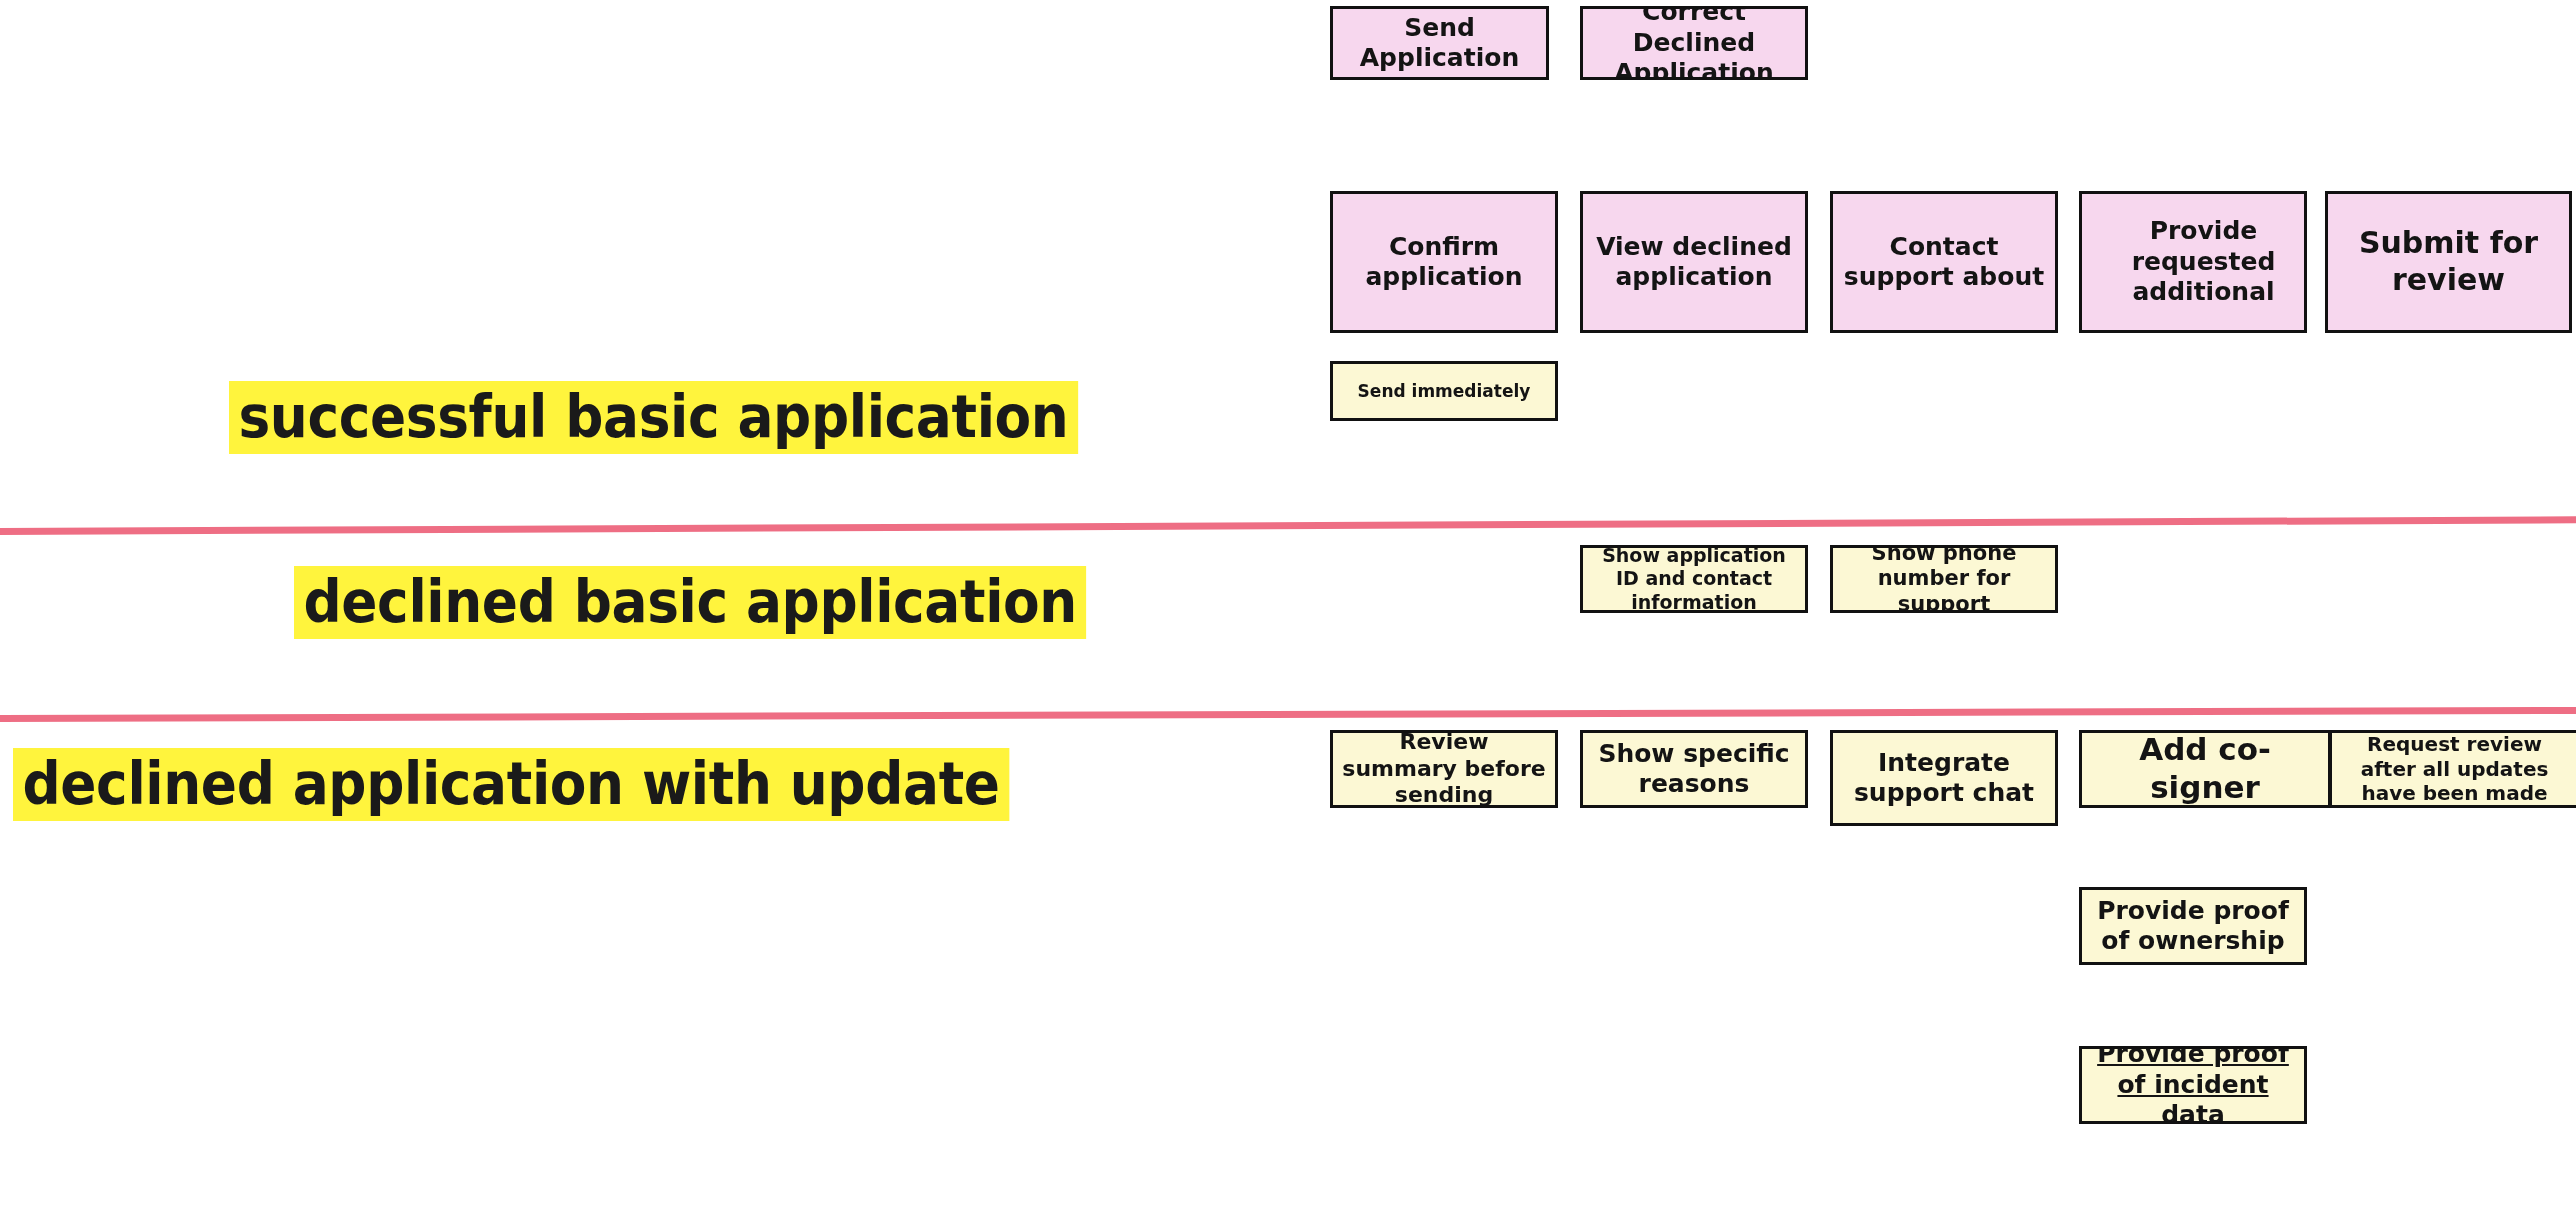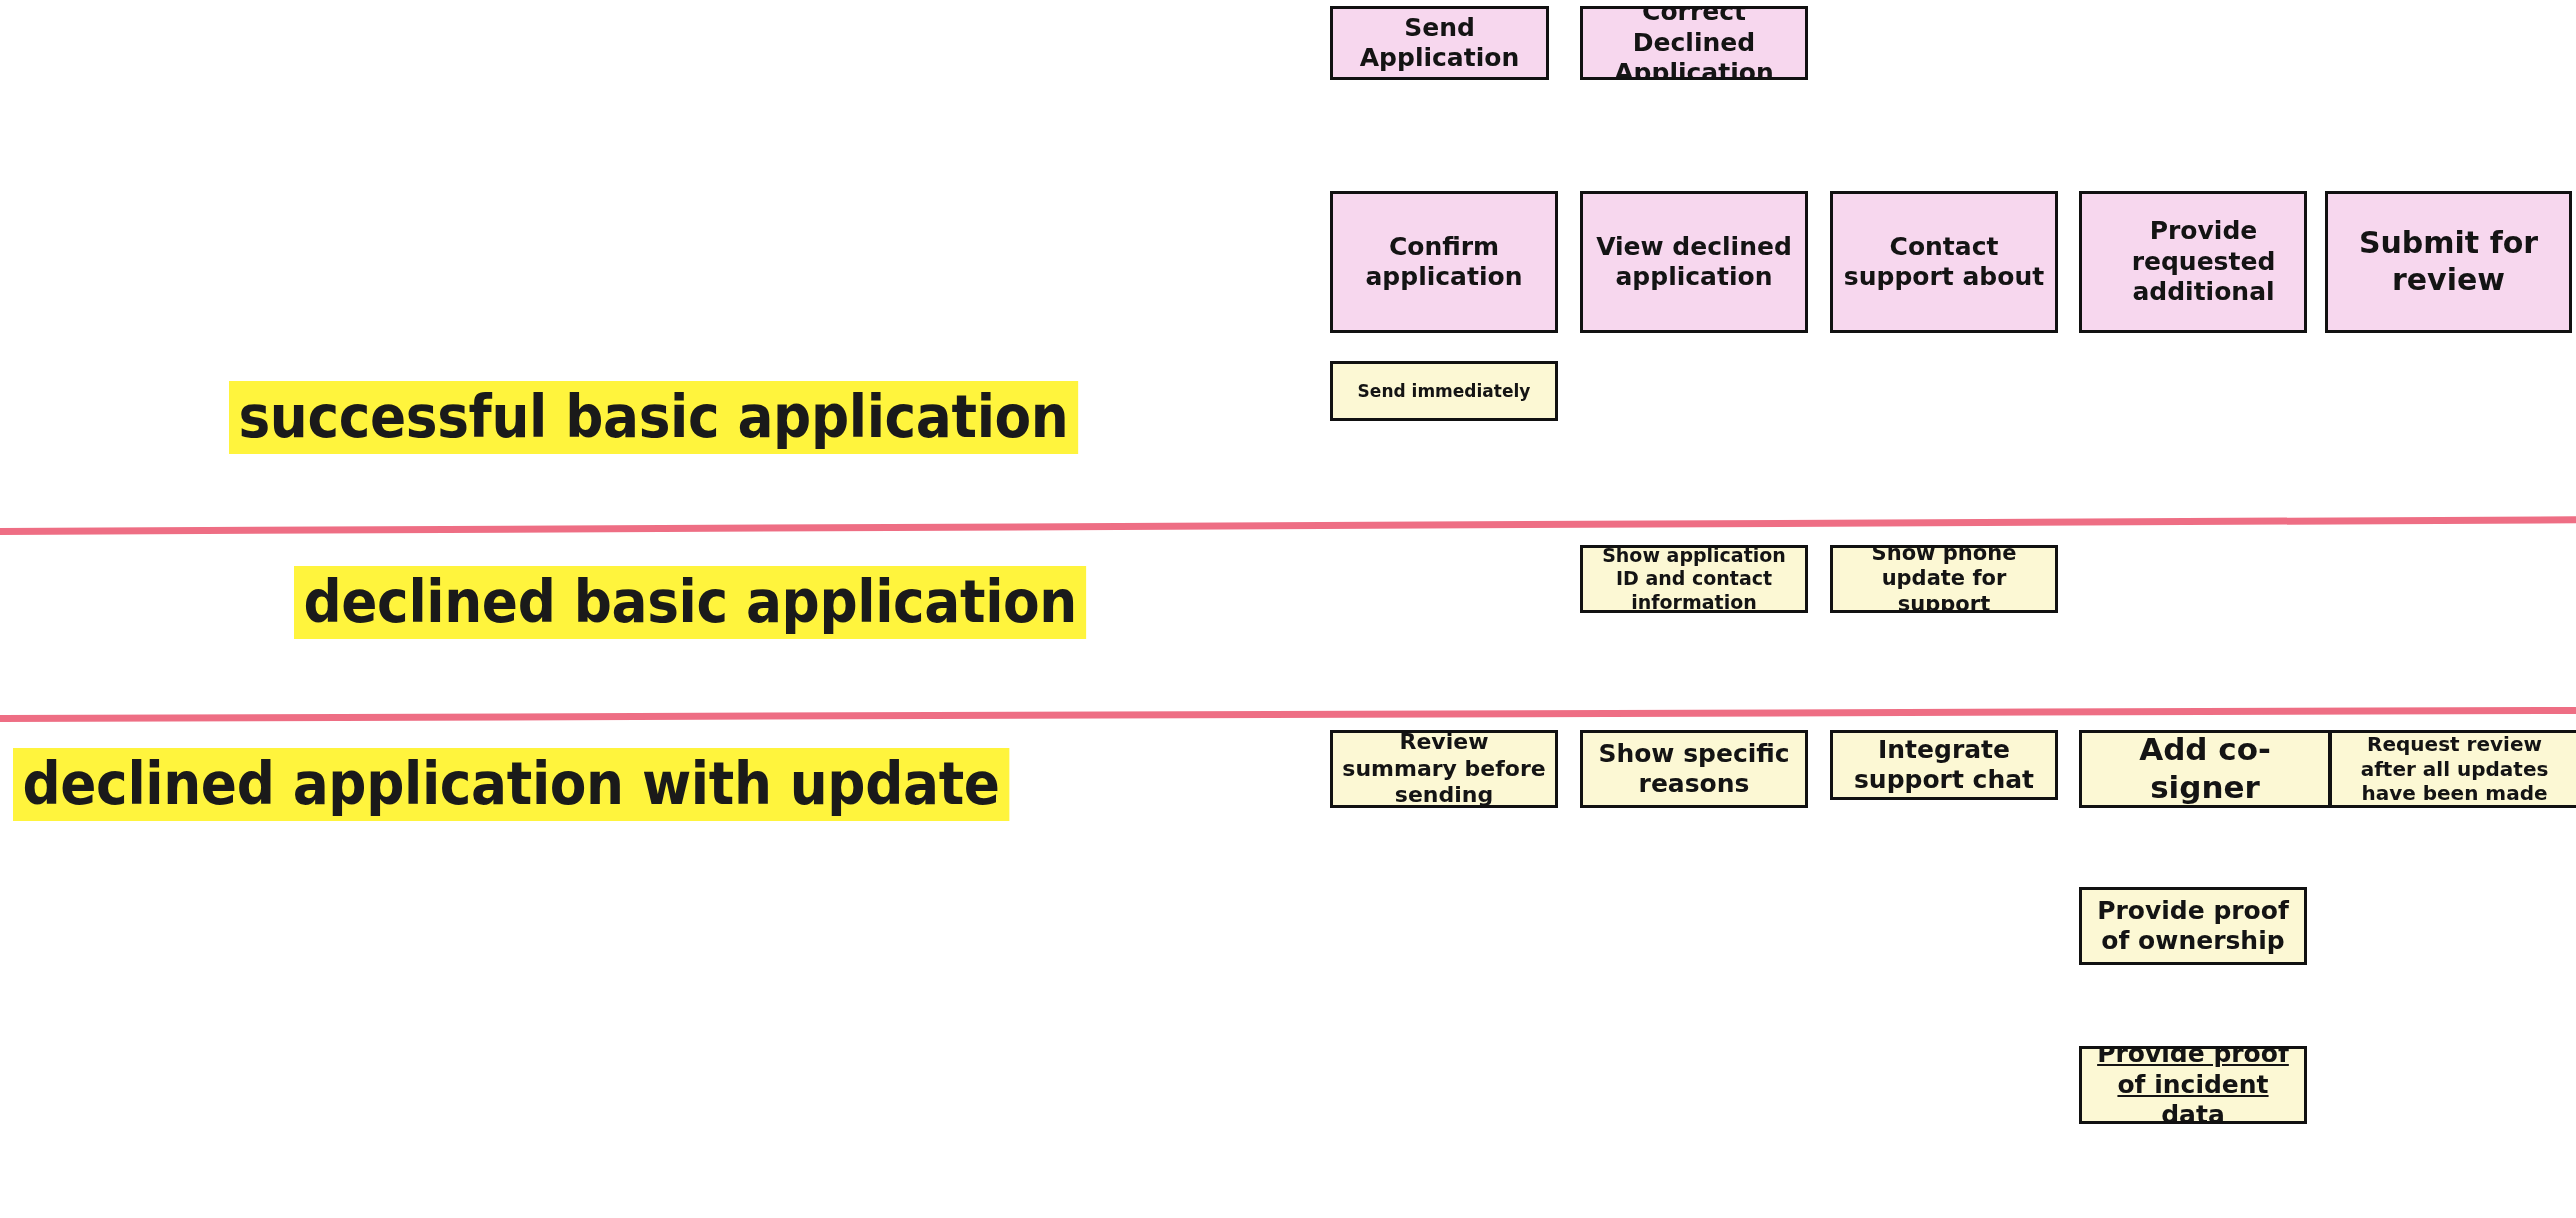--- a/index.html
+++ b/index.html
@@ -104,29 +104,29 @@
       <div class="card pink" style="left: 2325px; top: 191px; width: 247px; height: 142px; font-size: 30px;">
         <span class="card-text">Submit for review</span>
       </div>
       <div class="card cream" style="left: 1330px; top: 361px; width: 228px; height: 60px; font-size: 17px;">
         <span class="card-text">Send immediately</span>
       </div>
       <div class="card cream" style="left: 1580px; top: 545px; width: 228px; height: 68px; font-size: 19px;">
         <span class="card-text">Show application ID and contact information</span>
       </div>
       <div class="card cream" style="left: 1830px; top: 545px; width: 228px; height: 68px; font-size: 21px;">
-        <span class="card-text">Show phone update for support</span>
+        <span class="card-text">Show phone number for support</span>
       </div>
       <div class="card cream" style="left: 1330px; top: 730px; width: 228px; height: 78px; font-size: 22px;">
         <span class="card-text">Review summary before sending</span>
       </div>
       <div class="card cream" style="left: 1580px; top: 730px; width: 228px; height: 78px; font-size: 25px;">
         <span class="card-text">Show specific reasons</span>
       </div>
-      <div class="card cream" style="left: 1830px; top: 730px; width: 228px; height: 70px; font-size: 25px; text-align: center;">
+      <div class="card cream" style="left: 1830px; top: 730px; width: 228px; height: 96px; font-size: 25px; text-align: center;">
         <span class="card-text">Integrate support chat</span>
       </div>
       <div class="card cream" style="left: 2079px; top: 730px; width: 252px; height: 78px; font-size: 31px;">
         <span class="card-text">Add co-signer</span>
       </div>
       <div class="card cream" style="left: 2329px; top: 730px; width: 251px; height: 78px; font-size: 20px;">
         <span class="card-text">Request review after all updates have been made</span>
       </div>
       <div class="card cream" style="left: 2079px; top: 887px; width: 228px; height: 78px; font-size: 25px;">
         <span class="card-text">Provide proof of ownership</span>

